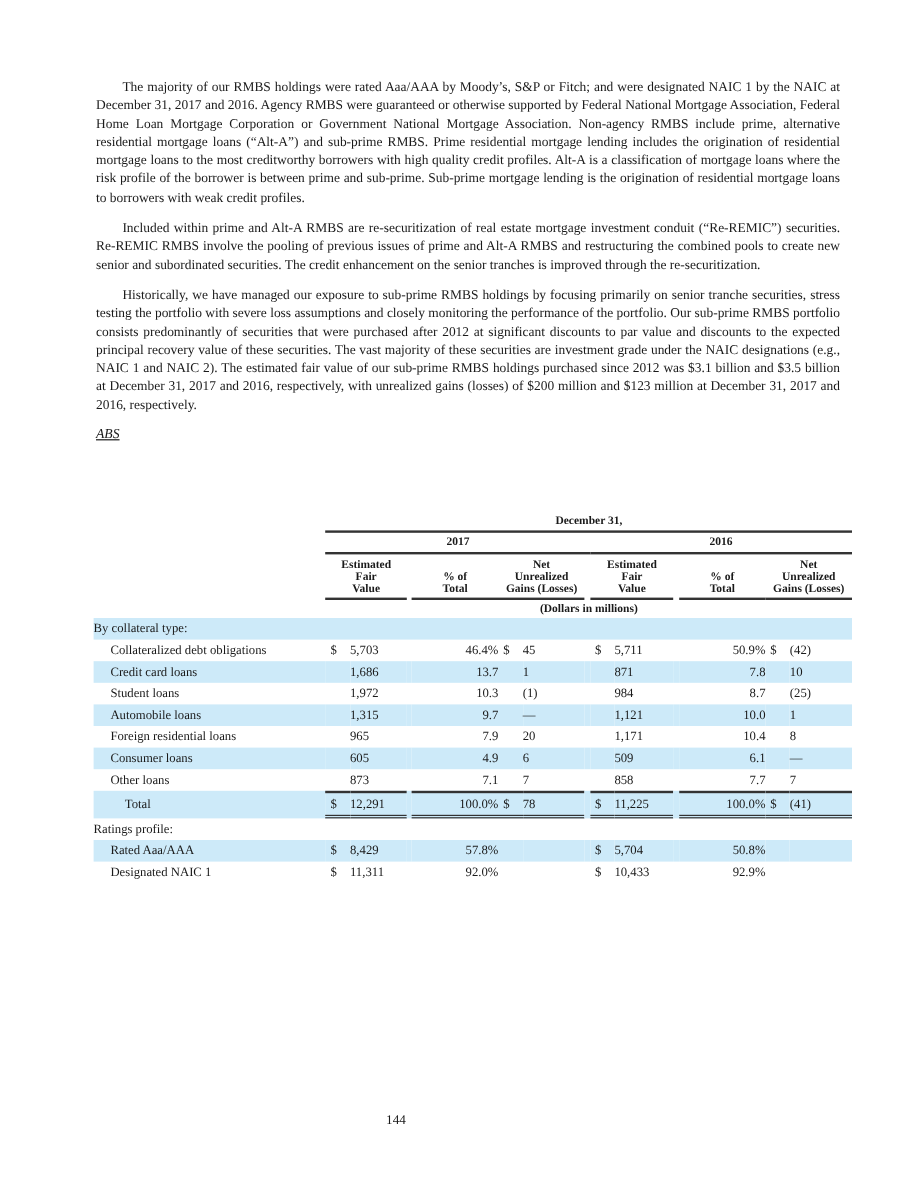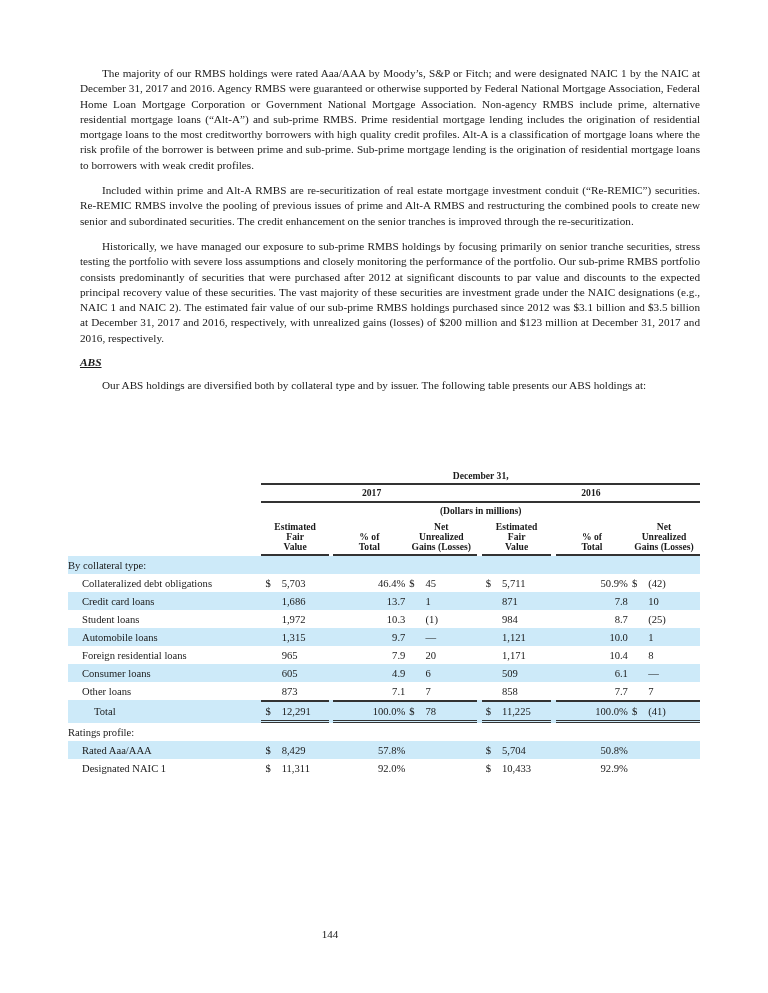--- a/index.html
+++ b/index.html
@@ -1,21 +1,21 @@
 <!DOCTYPE html>
 <html><head>
 <meta charset="utf-8">
 <style>
   html, body { margin: 0; padding: 0; background: #ffffff; }
   body { width: 768px; height: 993px; position: relative; overflow: hidden;
          font-family: "Liberation Serif", "DejaVu Serif", serif; color: #1a1a1a; }
   .page { position: absolute; left: 80px; top: 66px; width: 620px; }
   p.para { margin: 0 0 10px 0; font-size: 11.2px; line-height: 15.3px; text-align: justify; text-indent: 22px; }
-  .section-head { font-size: 11.4px; font-weight: bold; font-style: italic; text-decoration: underline; margin: 10px 0 10px 0; }
-  .tbl-wrap { position: absolute; left: 68px; top: 428px; width: 632px; margin-top: 41px; }
+  .section-head { font-size: 11.4px; font-weight: normal; font-style: italic; text-decoration: underline; margin: 10px 0 10px 0; }
+  .tbl-wrap { position: absolute; left: 78px; top: 428px; width: 632px; }
   table { border-collapse: separate; border-spacing: 0; width: 632px; font-size: 10.6px; }
   td { padding: 0; height: 18px; vertical-align: middle; white-space: nowrap; }
   .hdr td { font-weight: bold; font-size: 9.6px; text-align: center; line-height: 10px; }
   .dec td { height: 14px; }
   .yrs td { height: 16px; }
   .colhdr td { height: 34px; vertical-align: bottom; padding-bottom: 2px; }
   .units td { height: 15px; }
   .bl-dark { border-bottom: 2px solid #333; }
   .bl-col { border-bottom: 2px solid #333; }
   .shade td { background: #cdeaf9; }
@@ -30,21 +30,20 @@
   .page-num { position: absolute; left: 0; width: 660px; top: 928px; text-align: center; font-size: 11px; }
 </style>
 </head>
 <body>
 
 <div class="page">
   <p class="para">The majority of our RMBS holdings were rated Aaa/AAA by Moody’s, S&amp;P or Fitch; and were designated NAIC 1 by the NAIC at December 31, 2017 and 2016. Agency RMBS were guaranteed or otherwise supported by Federal National Mortgage Association, Federal Home Loan Mortgage Corporation or Government National Mortgage Association. Non-agency RMBS include prime, alternative residential mortgage loans (“Alt-A”) and sub-prime RMBS. Prime residential mortgage lending includes the origination of residential mortgage loans to the most creditworthy borrowers with high quality credit profiles. Alt-A is a classification of mortgage loans where the risk profile of the borrower is between prime and sub-prime. Sub-prime mortgage lending is the origination of residential mortgage loans to borrowers with weak credit profiles.</p>
   <p class="para">Included within prime and Alt-A RMBS are re-securitization of real estate mortgage investment conduit (“Re-REMIC”) securities. Re-REMIC RMBS involve the pooling of previous issues of prime and Alt-A RMBS and restructuring the combined pools to create new senior and subordinated securities. The credit enhancement on the senior tranches is improved through the re-securitization.</p>
   <p class="para">Historically, we have managed our exposure to sub-prime RMBS holdings by focusing primarily on senior tranche securities, stress testing the portfolio with severe loss assumptions and closely monitoring the performance of the portfolio. Our sub-prime RMBS portfolio consists predominantly of securities that were purchased after 2012 at significant discounts to par value and discounts to the expected principal recovery value of these securities. The vast majority of these securities are investment grade under the NAIC designations (e.g., NAIC 1 and NAIC 2). The estimated fair value of our sub-prime RMBS holdings purchased since 2012 was $3.1 billion and $3.5 billion at December 31, 2017 and 2016, respectively, with unrealized gains (losses) of $200 million and $123 million at December 31, 2017 and 2016, respectively.</p>
   <div class="section-head">ABS</div>
-  <p class="para">Our ABS holdings are diversified both by collateral type and by issuer. The following table presents our ABS holdings at:</p>
 </div>
 
 <div class="tbl-wrap">
 <table>
   <colgroup>
     <col style="width:172px">
     <col style="width:18px">
         <col style="width:42px">
     <col style="width:4px">
     <col style="width:64px">
@@ -62,24 +61,20 @@
   <tbody>
         <tr class="hdr dec">
     <td></td>
     <td colspan="14" class="bl-dark">December 31,</td>
   </tr>
   <tr class="hdr yrs">
     <td></td>
     <td colspan="7" class="bl-dark">2017</td>
     <td colspan="7" class="bl-dark">2016</td>
   </tr>
-  <tr class="hdr units">
-    <td></td>
-    <td colspan="14">(Dollars in millions)</td>
-  </tr>
   <tr class="hdr colhdr">
     <td></td>
     <td colspan="2" class="bl-col">
       <div>Estimated</div>
             <div>Fair</div>
             <div>Value</div>
     </td>
     <td></td>
     <td class="bl-col">
       <div>% of</div>
@@ -100,20 +95,24 @@
     <td class="bl-col">
       <div>% of</div>
             <div>Total</div>
     </td>
     <td colspan="2" class="bl-col">
       <div>Net</div>
             <div>Unrealized</div>
             <div>Gains (Losses)</div>
     </td>
   </tr>
+  <tr class="hdr units">
+    <td></td>
+    <td colspan="14">(Dollars in millions)</td>
+  </tr>
 
   <tr class="shade">
     <td class="lbl" colspan="15">By collateral type:</td>
   </tr>
 
   <tr>
     <td class="lbl indent">Collateralized debt obligations</td>
     <td class="cur">$</td>
           <td class="num">5,703</td>
           <td></td>

